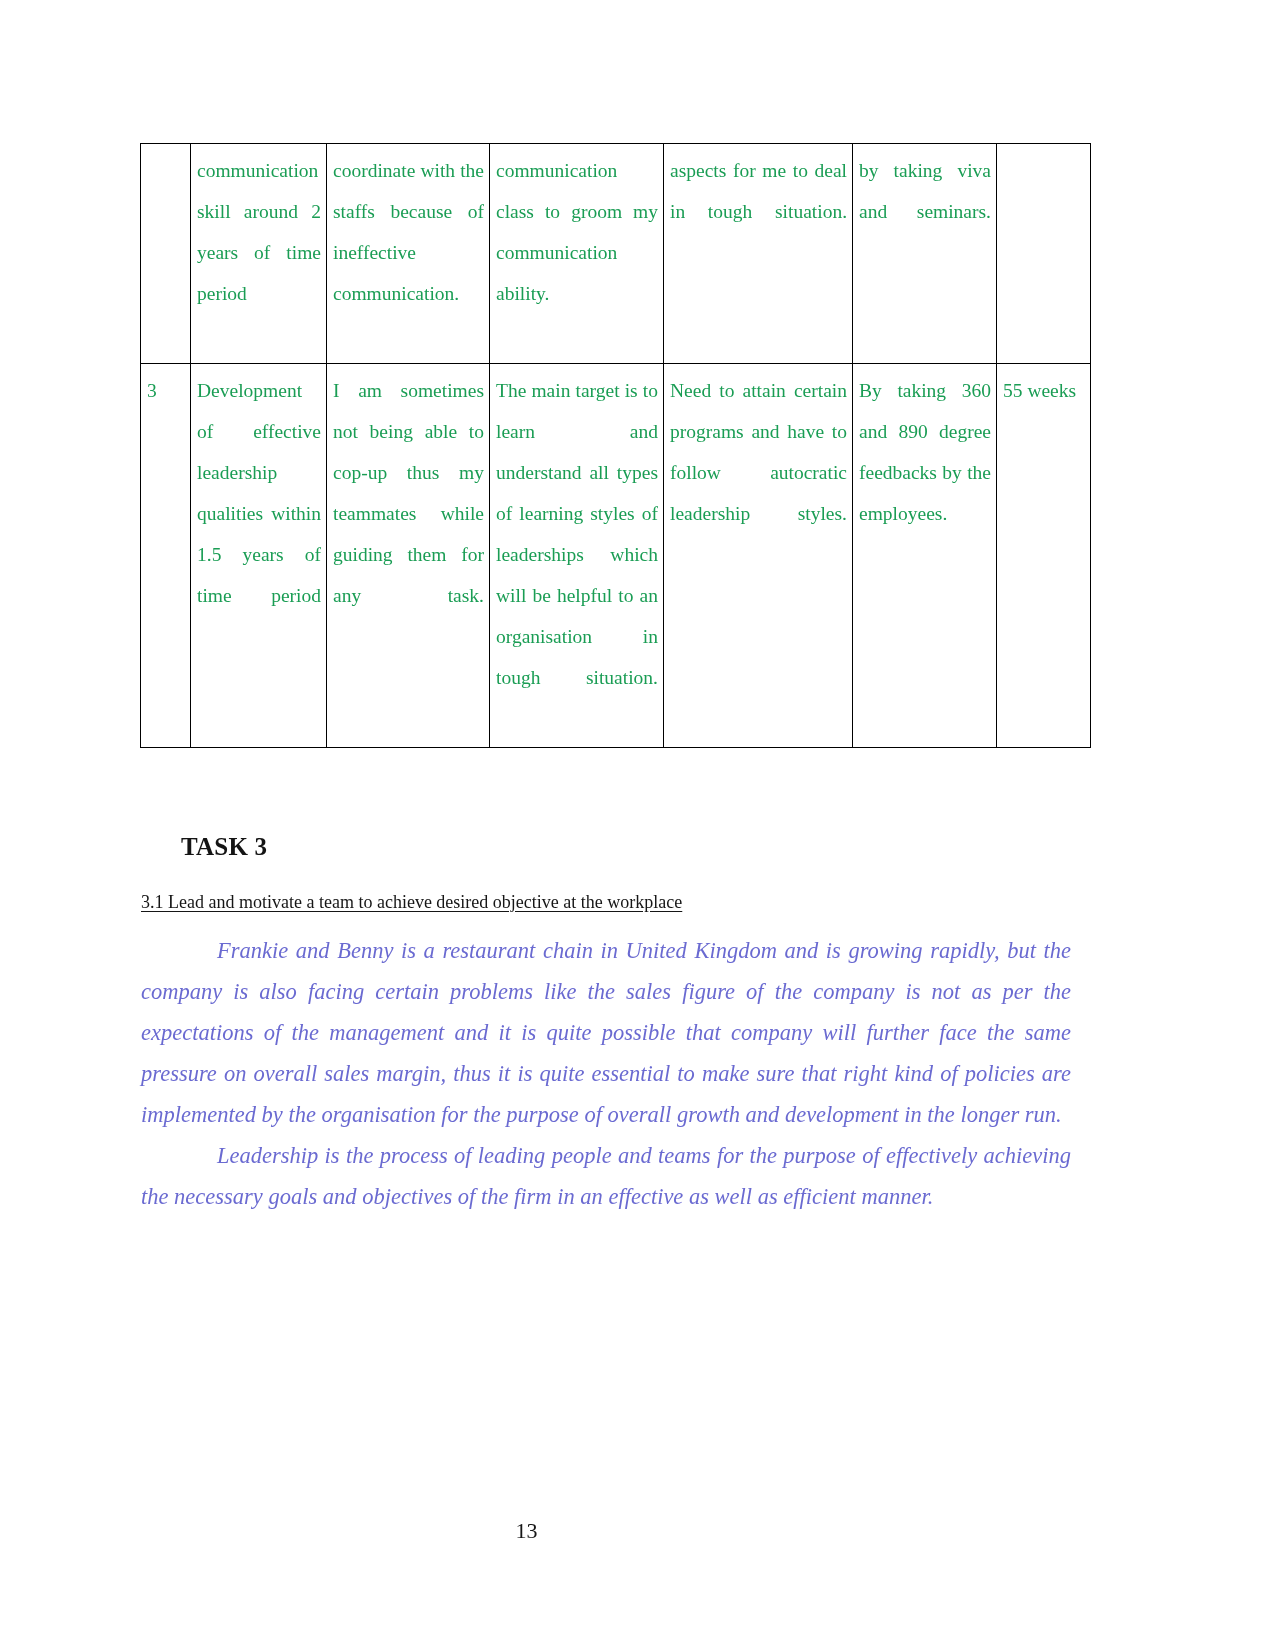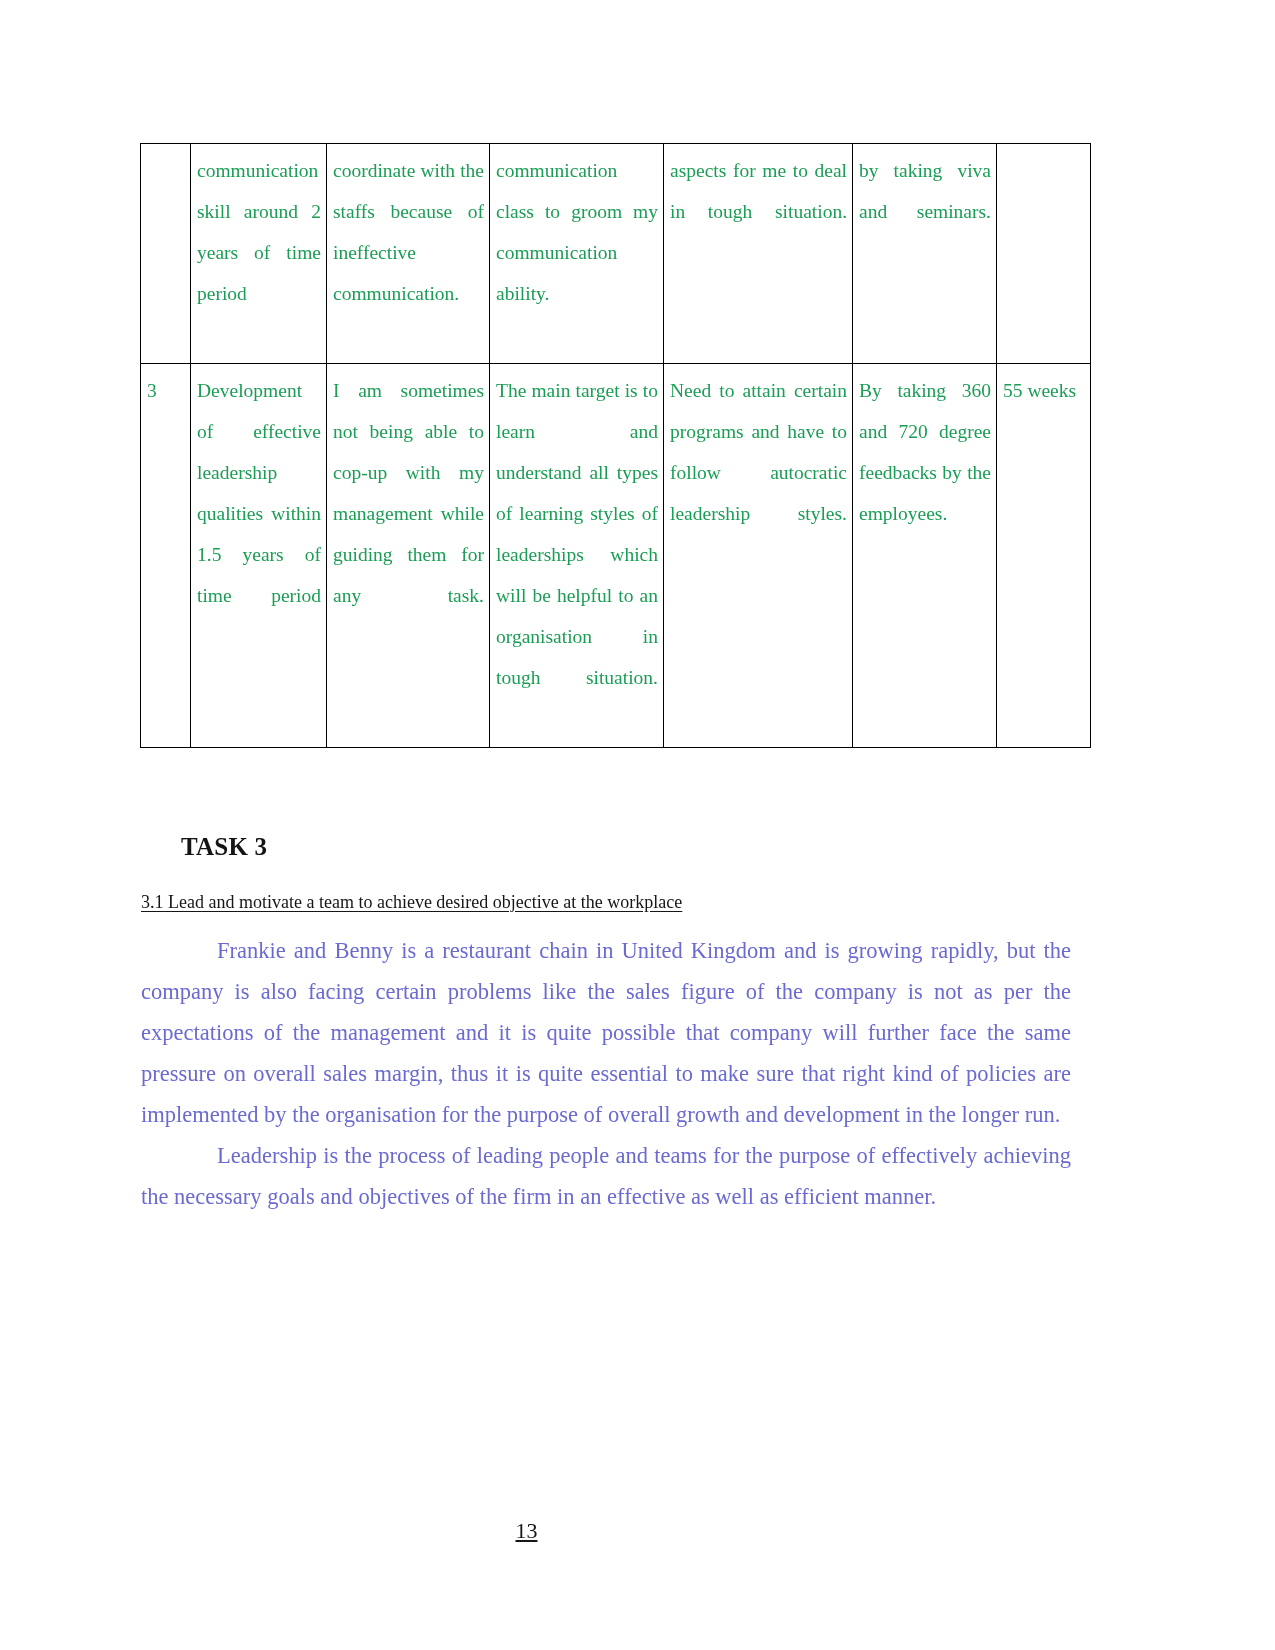--- a/index.html
+++ b/index.html
@@ -91,34 +91,34 @@
     top: 930px;
     width: 930px;
   }
   p.para {
     margin: 0 0 0 0;
     font-size: 22.5px;
     line-height: 41px;
     text-align: justify;
     text-indent: 76px;
     color: #6a6ad1;
+    font-style: italic;
   }
   p.para.purple { color: #6a6ad1; }
   p.para.red { color: #ee2222; }
   p.para b { font-weight: bold; }
 
   .page-number {
     position: absolute;
     left: 0;
     top: 1518px;
     width: 1053px;
     text-align: center;
     font-size: 22px;
     color: #161616;
-    text-decoration: underline;
   }
 </style>
 </head>
 <body>
 
 <div class="page">
 
   <div class="tbl-wrap">
     <table class="goal-table">
       <colgroup>
@@ -136,24 +136,24 @@
           <td class="j">communication skill around 2 years of time period</td>
           <td class="j">coordinate with the staffs because of ineffective communication.</td>
           <td class="j">communication class to groom my communication ability.</td>
           <td class="j">aspects for me to deal in tough situation.</td>
           <td class="j">by taking viva and seminars.</td>
           <td></td>
         </tr>
         <tr>
           <td>3</td>
           <td class="j">Development of effective leadership qualities within 1.5 years of time period</td>
-          <td class="j">I am sometimes not being able to cop-up with my management while guiding them for any task.</td>
+          <td class="j">I am sometimes not being able to cop-up thus my teammates while guiding them for any task.</td>
           <td class="j">The main target is to learn and understand all types of learning styles of leaderships which will be helpful to an organisation in tough situation.</td>
           <td class="j">Need to attain certain programs and have to follow autocratic leadership styles.</td>
-          <td class="j">By taking 360 and 720 degree feedbacks by the employees.</td>
+          <td class="j">By taking 360 and 890 degree feedbacks by the employees.</td>
           <td>55 weeks</td>
         </tr>
       </tbody>
     </table>
   </div>
 
   <div class="task-heading">TASK 3</div>
   <div class="sub-heading">3.1 Lead and motivate a team to achieve desired objective at the workplace</div>
 
   <div class="body-block">

